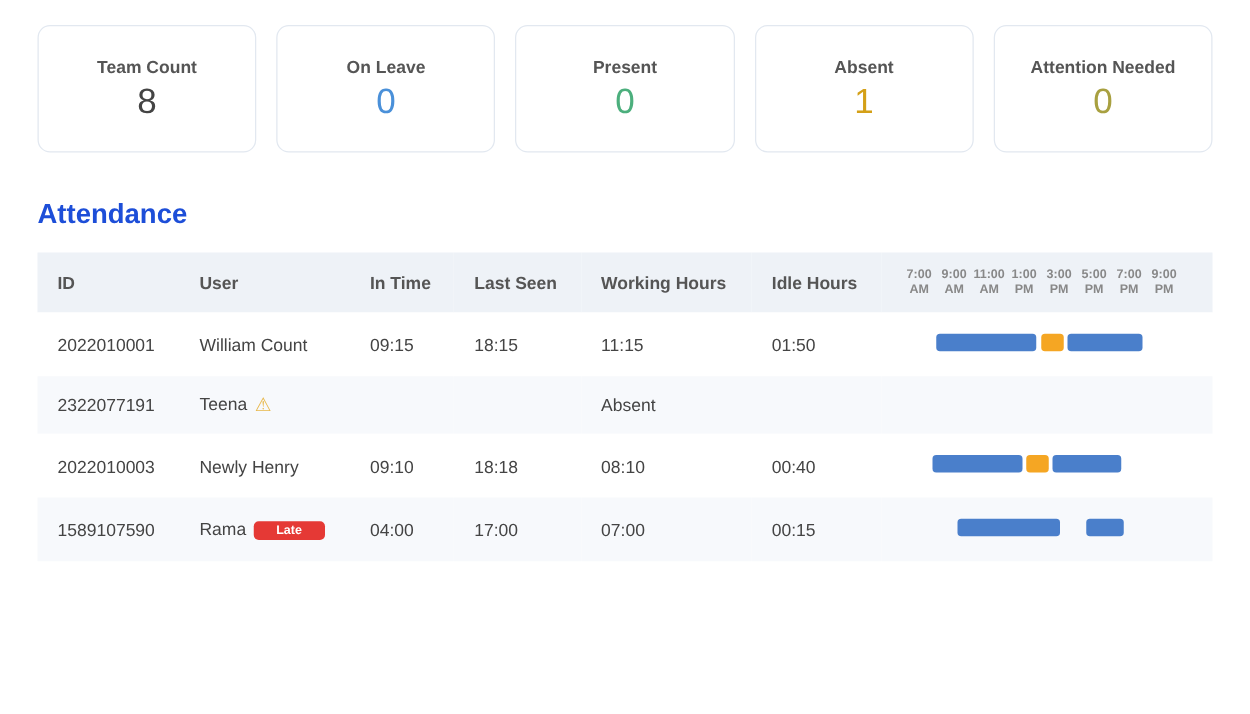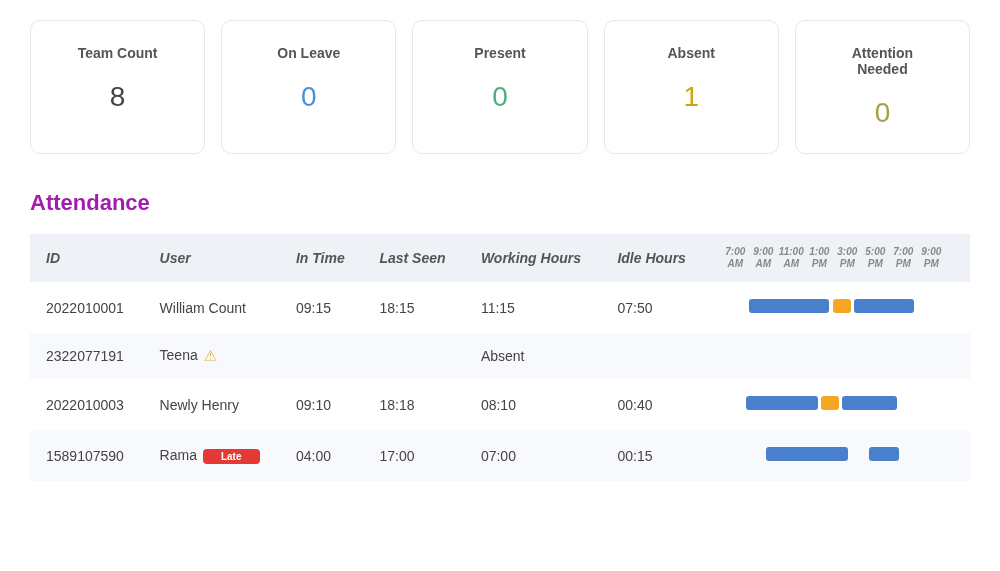--- a/index.html
+++ b/index.html
@@ -13,25 +13,25 @@
     
     .stats-row {
       display: flex;
       gap: 16px;
       margin-bottom: 36px;
     }
     .stat-card {
       flex: 1;
       border: 1px solid #e2e8f0;
       border-radius: 10px;
-      padding: 24px 32px;
+      padding: 24px 16px;
       display: flex;
       flex-direction: column;
       align-items: center;
-      gap: 20px;
+      gap: 4px;
       background: #fff;
     }
     .stat-card .stat-label {
       font-size: 14px;
       font-weight: 600;
       color: #555;
       text-align: center;
     }
     .stat-card .stat-value {
       font-size: 28px;
@@ -40,33 +40,32 @@
     .stat-value.blue { color: #4a90d9; }
     .stat-value.green { color: #4caf7d; }
     .stat-value.yellow { color: #d4a017; }
     .stat-value.olive { color: #a8a040; }
     .stat-value.dark { color: #444; }
 
     
     .attendance-title {
       font-size: 22px;
       font-weight: 700;
-      color: #a21caf;
+      color: #1d4ed8;
       margin-bottom: 18px;
     }
 
     
     .attendance-table {
       width: 100%;
       border-collapse: collapse;
       font-size: 14px;
     }
     .attendance-table thead tr {
       background: #eef2f7;
-      font-style: italic;
     }
     .attendance-table th {
       padding: 12px 16px;
       text-align: left;
       font-weight: 600;
       color: #555;
       white-space: nowrap;
     }
     .attendance-table td {
       padding: 14px 16px;
@@ -177,21 +176,21 @@
           </th>
         </tr>
     </thead>
     <tbody>
     <tr>
           <td>2022010001</td>
           <td>William Count</td>
           <td>09:15</td>
           <td>18:15</td>
           <td>11:15</td>
-          <td>07:50</td>
+          <td>01:50</td>
           <td><svg width="220" height="20" class="timeline-svg">
               <rect x="28" y="3" width="80" height="14" rx="3" fill="#4a7fcb"></rect>
               <rect x="112" y="3" width="18" height="14" rx="3" fill="#f5a623"></rect>
               <rect x="133" y="3" width="60" height="14" rx="3" fill="#4a7fcb"></rect>
             </svg></td>
         </tr>
         <tr>
           <td>2322077191</td>
           <td>Teena<span class="warn-icon">⚠</span></td>
           <td></td>

